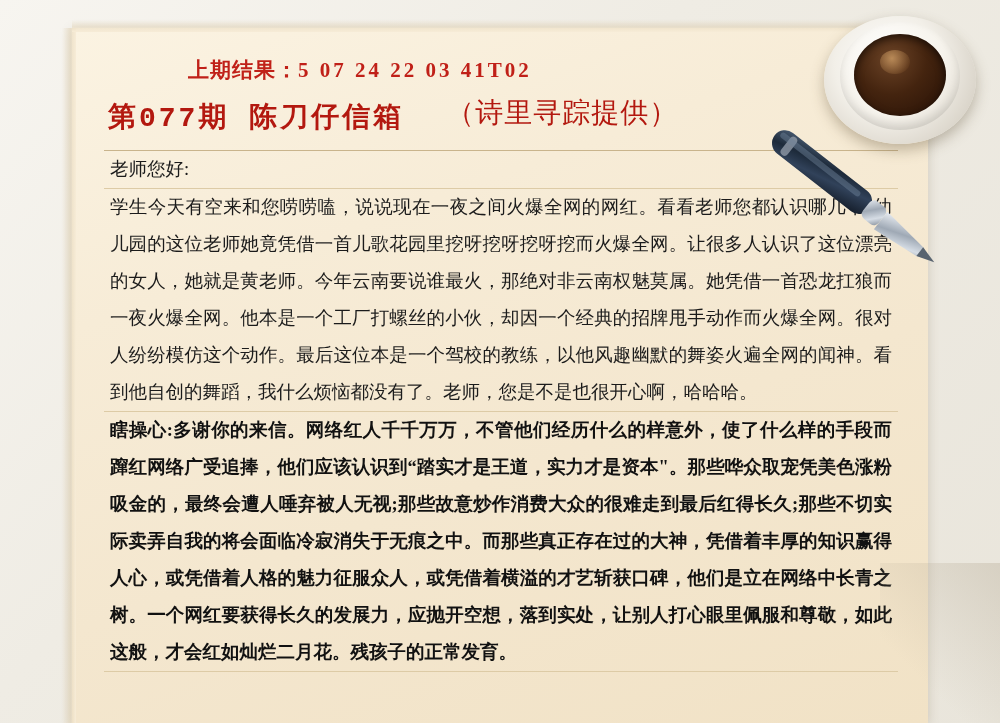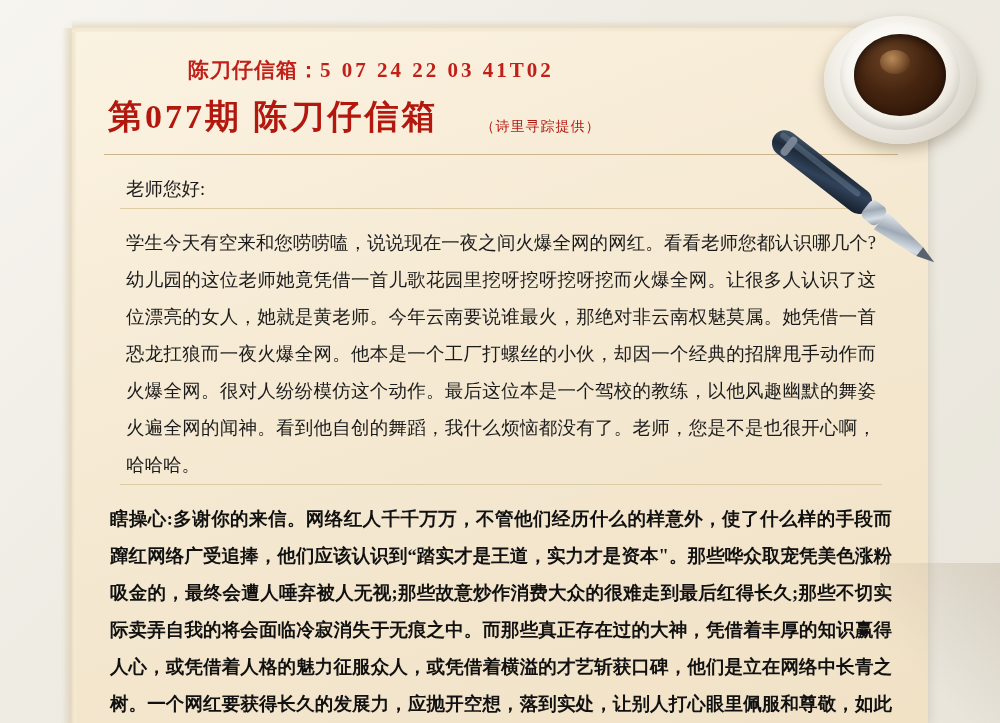--- a/index.html
+++ b/index.html
@@ -74,48 +74,48 @@
   }
 
   .title-row {
     display: flex;
     align-items: flex-end;
     margin: 10px 0 0 8px;
     white-space: nowrap;
   }
   .main-title {
     color: #b3180f;
-    font-size: 34px;
+    font-size: 28px;
     font-weight: bold;
     letter-spacing: 3px;
-    font-family: Liberation Serif, serif;
+    font-family: Liberation Mono, monospace;
   }
   .sub-title {
     color: #b3180f;
-    font-size: 14px;
+    font-size: 28px;
     margin-left: 42px;
     margin-bottom: 4px;
     letter-spacing: 1px;
   }
 
   .rule {
     height: 1px;
     background: #c9b48c;
     margin: 14px 4px 0 4px;
   }
 
   
   .letter {
     margin: 0 4px;
     color: #1b1b1b;
     font-size: 18.5px;
     line-height: 37px;
   }
   .letter p {
-    margin: 16px;
+    margin: 0;
     padding: 0 6px;
     border-bottom: 1px solid #ddcba6;
     text-align: justify;
     text-justify: inter-ideograph;
   }
   .letter p.greet,
   .letter p.signature {
     padding-left: 6px;
   }
   .letter p.signature {
@@ -205,21 +205,21 @@
 </style>
 </head>
 <body>
 
 <div id="page-root">
 
   <div class="paper">
     <div class="paper-inner">
 
       <div class="prev-result">
-        <span>陈刀仔信箱：</span><span class="nums">5 07 24 22 03 41T02</span>
+        <span>上期结果：</span><span class="nums">5 07 24 22 03 41T02</span>
       </div>
 
       <div class="title-row">
         <div class="main-title">第077期 陈刀仔信箱</div>
         <div class="sub-title">（诗里寻踪提供）</div>
       </div>
 
       <div class="rule"></div>
 
       <div class="letter">

